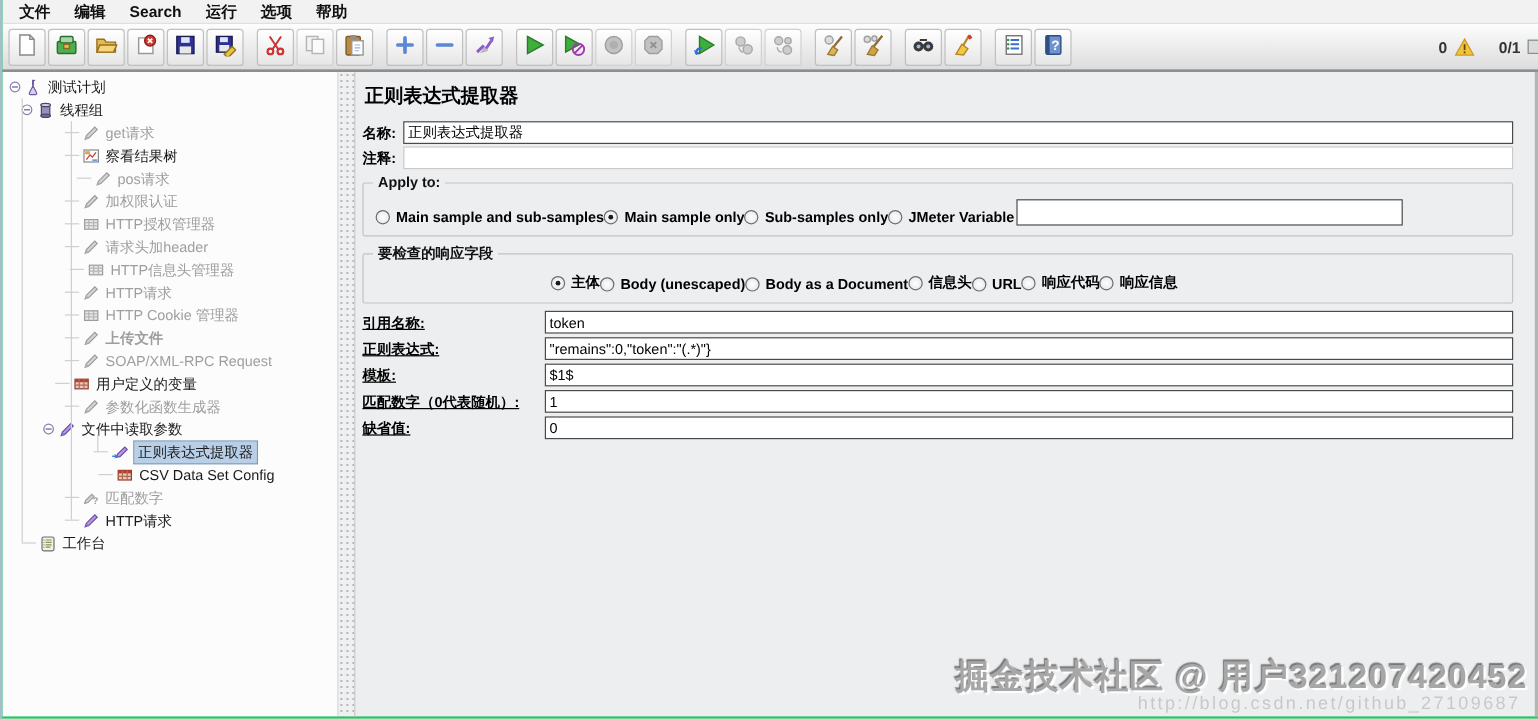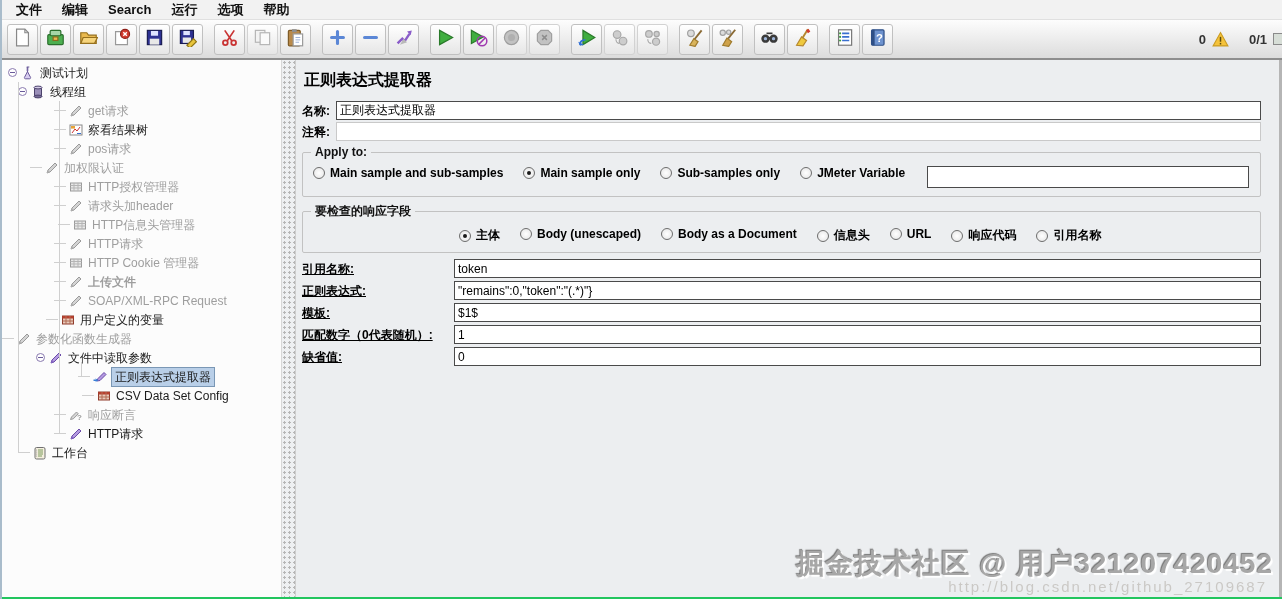--- a/index.html
+++ b/index.html
@@ -43,21 +43,21 @@
   
   .page-title { font-size:16px; font-weight:bold; color:#000; margin:4px 0 10px 2px; }
   .frow { display:flex; align-items:flex-end; margin-bottom:3px; }
   .frow .flabel { font-weight:bold; color:#000; flex:0 0 auto; padding-right:6px; }
   .frow input { flex:1; height:19px; border:1px solid #4a4a4a; background:#fff; font-family:"Liberation Sans","DejaVu Sans",sans-serif; font-size:12px; padding:0 3px; }
   .frow.name-row { margin-bottom:2px; }
   .frow.comment-row input { border-color:#c9c9c9; }
   .flabel.w150 { width:152px; padding-right:16px;text-decoration:underline; }
   fieldset { border:1px solid #c2c2c2; border-radius:2px; margin:4px 0 6px 0; padding:4px 8px 7px 8px; }
   legend { font-weight:bold; font-size:12px; color:#111; padding:0 4px; }
-  .radio-line { display:flex; align-items:flex-start; flex-wrap:nowrap; gap:20px; padding:3px 0 1px 2px; }
+  .radio-line { display:flex; align-items:flex-end; flex-wrap:nowrap; gap:0; padding:3px 0 1px 2px; }
   .radio-line.indent { padding-left:148px; }
   .radio { display:inline-flex; align-items:center; gap:5px; font-weight:bold; color:#000; cursor:pointer; white-space:nowrap; }
   .rdot { width:12px; height:12px; border-radius:50%; border:1px solid #6d6d6d; background:radial-gradient(#ffffff,#e3e3e3); position:relative; flex:0 0 auto; }
   .radio.sel .rdot::after { content:""; position:absolute; left:3px; top:3px; width:4px; height:4px; border-radius:50%; background:#1a1a1a; }
   .var-input { width:322px; height:22px; border:1px solid #4a4a4a; background:#fff; margin-left:2px; }
 
   
   .watermark { position:absolute; right:6px; bottom:14px; font-size:28px; font-weight:bold; color:#a7a7a7; letter-spacing:1px; text-shadow:2px 2px 1px #ffffff, -1px -1px 1px #777777; white-space:nowrap; pointer-events:none; }
   .watermark-sub { position:absolute; right:12px; bottom:2px; font-size:15px; color:#aaa49c; opacity:.5; white-space:nowrap; pointer-events:none; letter-spacing:2px; }
 </style>
@@ -309,31 +309,31 @@
           <span class="ticon">
             <svg viewBox="0 0 14 14">
               <rect x="1" y="2" width="12" height="10" fill="#fff" stroke="#888"></rect>
               <rect x="2" y="3" width="4" height="2.6" fill="#e7a33a"></rect>
               <path d="M3 10l3-4 2 2 3-4" stroke="#c33" fill="none"></path>
               <path d="M8 10.5h4" stroke="#3a6fd0"></path>
             </svg>
           </span>
           <span class="label">察看结果树</span>
         </div>
-        <div class="tree-row disabled" style="top: 79px; padding-left: 52px;">
+        <div class="tree-row disabled" style="top: 79px; padding-left: 52px; margin-left: 10px;">
           <span class="dash"></span>
           <span class="ticon">
             <svg viewBox="0 0 14 14">
               <path d="M2 12l1-3 7-7 2 2-7 7z" fill="#d4d4d4" stroke="#9a9a9a"></path>
               <path d="M2 12l1-3 2 2z" fill="#b3b3b3"></path>
             </svg>
           </span>
           <span class="label">pos请求</span>
         </div>
-        <div class="tree-row disabled" style="top: 98px; padding-left: 28px;">
+        <div class="tree-row disabled" style="top: 98px; padding-left: 52px;">
           <span class="dash"></span>
           <span class="ticon">
             <svg viewBox="0 0 14 14">
               <path d="M2 12l1-3 7-7 2 2-7 7z" fill="#d4d4d4" stroke="#9a9a9a"></path>
               <path d="M2 12l1-3 2 2z" fill="#b3b3b3"></path>
             </svg>
           </span>
           <span class="label">加权限认证</span>
         </div>
         <div class="tree-row disabled" style="top: 117px; padding-left: 52px;">
@@ -410,21 +410,21 @@
           <span class="dash"></span>
           <span class="ticon">
             <svg viewBox="0 0 14 14">
               <rect x="1.5" y="3" width="11" height="8" fill="#e8cabb" stroke="#8f3a2a"></rect>
               <rect x="1.5" y="3" width="11" height="2.5" fill="#b8402e"></rect>
               <path d="M1.5 8h11M5 3v8M9 3v8" stroke="#b06a52"></path>
             </svg>
           </span>
           <span class="label">用户定义的变量</span>
         </div>
-        <div class="tree-row disabled" style="top: 269px; ">
+        <div class="tree-row disabled" style="top: 269px; padding-left: 52px;">
           <span class="dash"></span>
           <span class="ticon">
             <svg viewBox="0 0 14 14">
               <path d="M2 12l1-3 7-7 2 2-7 7z" fill="#d4d4d4" stroke="#9a9a9a"></path>
               <path d="M2 12l1-3 2 2z" fill="#b3b3b3"></path>
             </svg>
           </span>
           <span class="label">参数化函数生成器</span>
         </div>
         <div class="tree-row normal" style="top: 288px; padding-left: 34px;">
@@ -459,21 +459,21 @@
           <span class="label">CSV Data Set Config</span>
         </div>
         <div class="tree-row disabled" style="top: 345px; padding-left: 52px;">
           <span class="dash"></span>
           <span class="ticon">
             <svg viewBox="0 0 14 14">
               <path d="M1.5 11.5l1-2.5 5-5 1.8 1.8-5 5z" fill="#d4d4d4" stroke="#9a9a9a"></path>
               <text x="10.5" y="12" font-size="8" fill="#9a9a9a" text-anchor="middle" font-weight="bold">?</text>
             </svg>
           </span>
-          <span class="label">响应断言</span>
+          <span class="label">匹配数字</span>
         </div>
         <div class="tree-row normal" style="top: 364px; padding-left: 52px;">
           <span class="dash"></span>
           <span class="ticon">
             <svg viewBox="0 0 14 14">
               <path d="M2 12l1-3 7-7 2 2-7 7z" fill="#b49ae0" stroke="#6a4aa8"></path>
               <path d="M2 12l1-3 2 2z" fill="#8a6ac8"></path>
             </svg>
           </span>
           <span class="label">HTTP请求</span>
@@ -556,21 +556,21 @@
             <span class="radio">
               <span class="rdot"></span>
               <span>URL</span>
             </span>
             <span class="radio">
               <span class="rdot"></span>
               <span>响应代码</span>
             </span>
             <span class="radio">
               <span class="rdot"></span>
-              <span>引用名称</span>
+              <span>响应信息</span>
             </span>
           </div>
       </fieldset>
 
       <div id="formRows">
           <div class="frow">
             <span class="flabel w150">引用名称:</span>
             <input type="text" value="token" style="">
           </div>
           <div class="frow">

